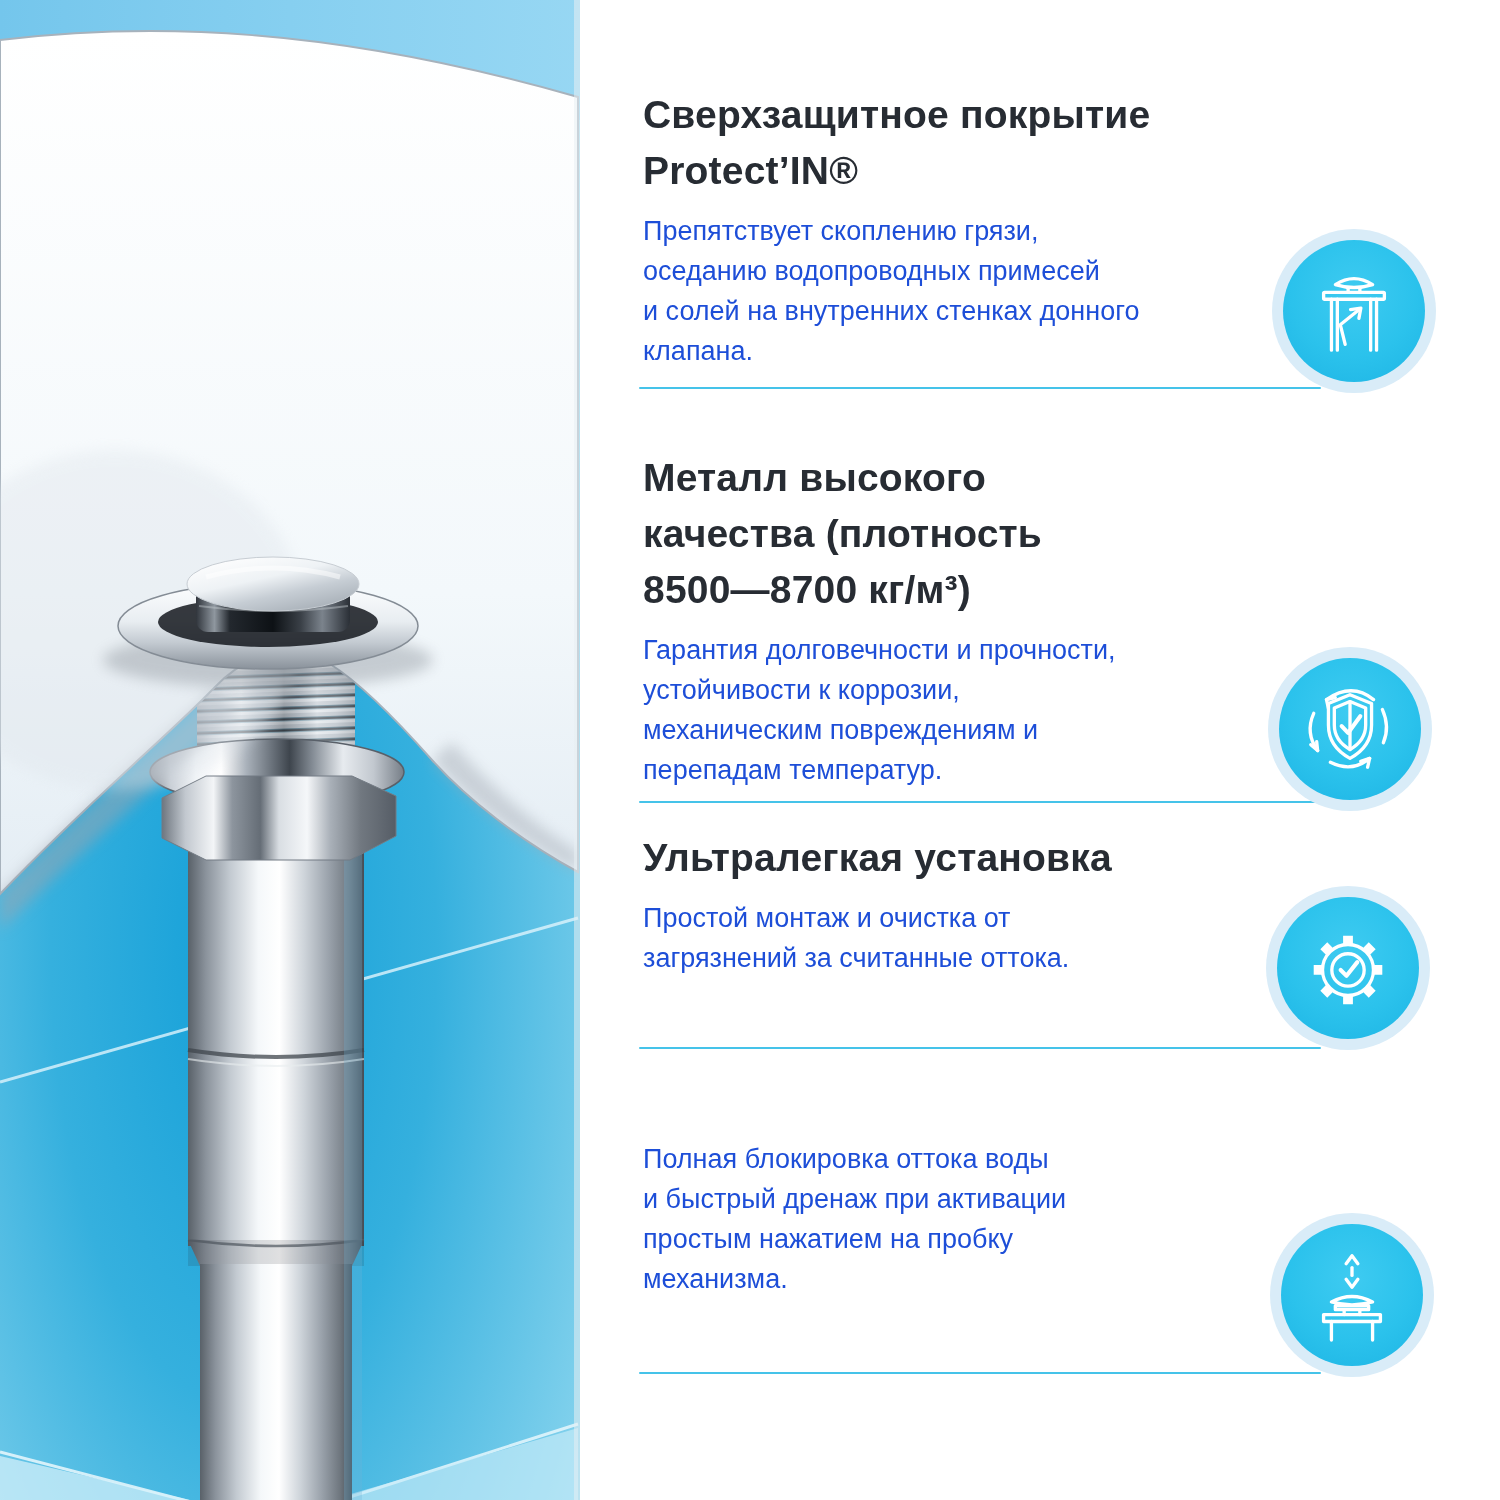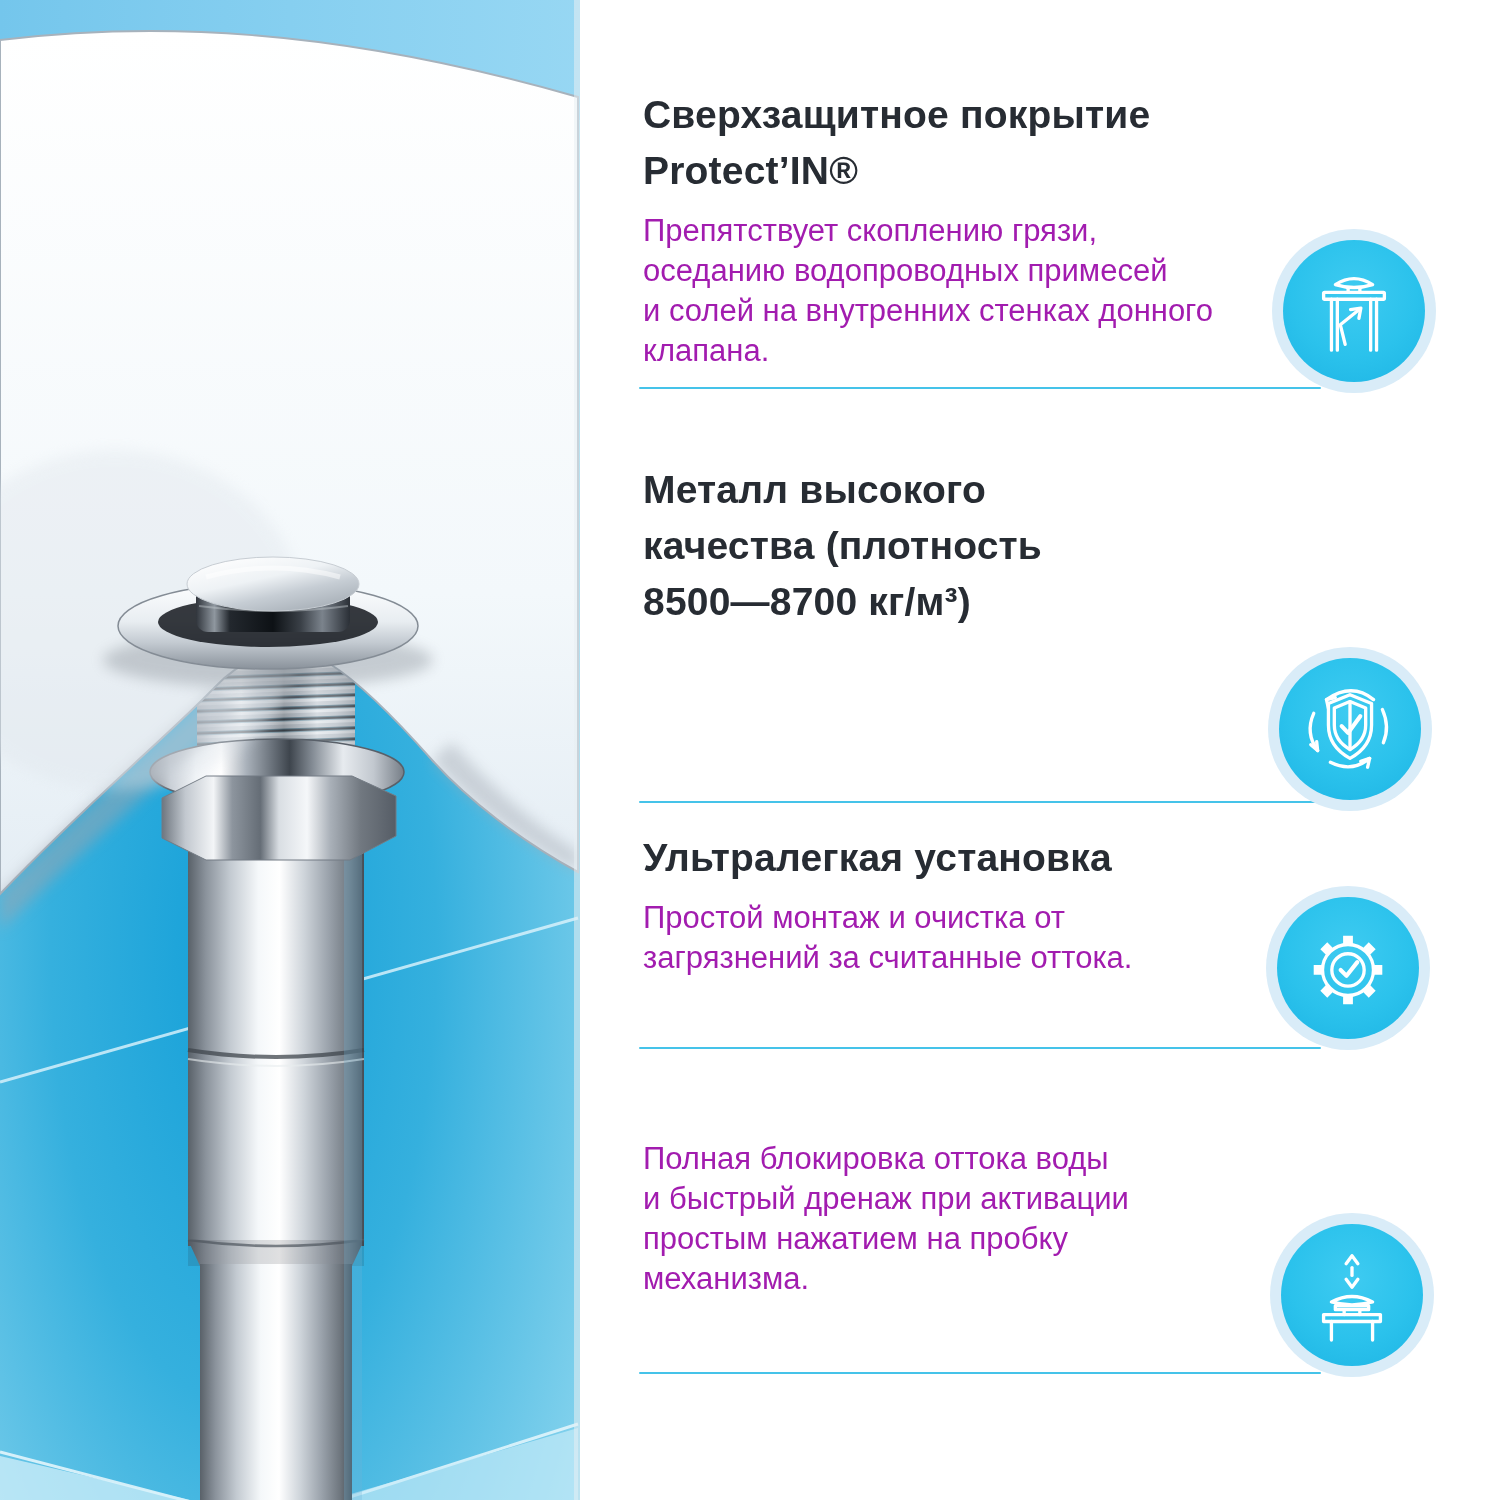--- a/index.html
+++ b/index.html
@@ -10,22 +10,22 @@
     font-family:"Liberation Sans", sans-serif;
   }
   .photo-wrap { position:absolute; left:0; top:0; width:580px; height:1500px; }
   .features { position:absolute; inset:0; }
   .feature { position:absolute; left:643px; width:645px; }
   .feature h2 {
     font-weight:700; font-size:39px; line-height:56px;
     color:#272c33; letter-spacing:.2px; white-space:pre-line;
   }
   .feature p {
-    margin-top:12px; font-size:31px; line-height:40px;
-    color:#a21caf; white-space:pre-line;
+    margin-top:12px; font-size:27px; line-height:40px;
+    color:#1d4ed8; white-space:pre-line;
   }
   .divider {
     position:absolute; left:639px; width:682px; height:2px;
     background:#45c3e9; border-radius:1px;
   }
   .icon-badge {
     position:absolute; width:164px; height:164px; border-radius:50%;
     background:#d9ecf8; display:flex; align-items:center; justify-content:center;
     z-index:3;
   }
@@ -200,24 +200,28 @@
           <path d="M31 23 Q50 11 69 23 Q50 29 31 23 Z"></path>
           <path d="M44 27 v4 M56 27 v4"></path>
           <rect x="19" y="31" width="62" height="7" rx="1"></rect>
           <path d="M27 38 V90 M33 38 V90 M67 38 V90 M73 38 V90"></path>
           <path d="M41 84 L36 64 L56 48"></path>
           <path d="M46.5 48.5 L57 47 L55 57.5"></path>
         </svg>
       </div>
     </div>
 
-    <section class="feature" style="top:462px">
+    <section class="feature" style="top:450px">
       <h2>Металл высокого
 качества  (плотность
 8500—8700 кг/м³)</h2>
+      <p>Гарантия долговечности и прочности,
+устойчивости к коррозии,
+механическим повреждениям и
+перепадам температур.</p>
     </section>
     <div class="divider" style="top:801px"></div>
     <div class="icon-badge" style="left:1268px; top:647px">
       <div class="icon-circle">
         <svg class="ic" width="98" height="98" viewBox="0 0 100 100">
           <path d="M50 15 L72 24 V46 C72 63 63 73 50 80 C37 73 28 63 28 46 V24 Z"></path>
           <path d="M50 22 L66 28.5 V46 C66 58.5 59.5 65.5 50 71 C40.5 65.5 34 58.5 34 46 V28.5 Z"></path>
           <path d="M50 22 V71"></path>
           <path class="thick" d="M41.5 47 L48 54 L60.5 37"></path>
           <path d="M74 20 Q52 2 26 20"></path>

